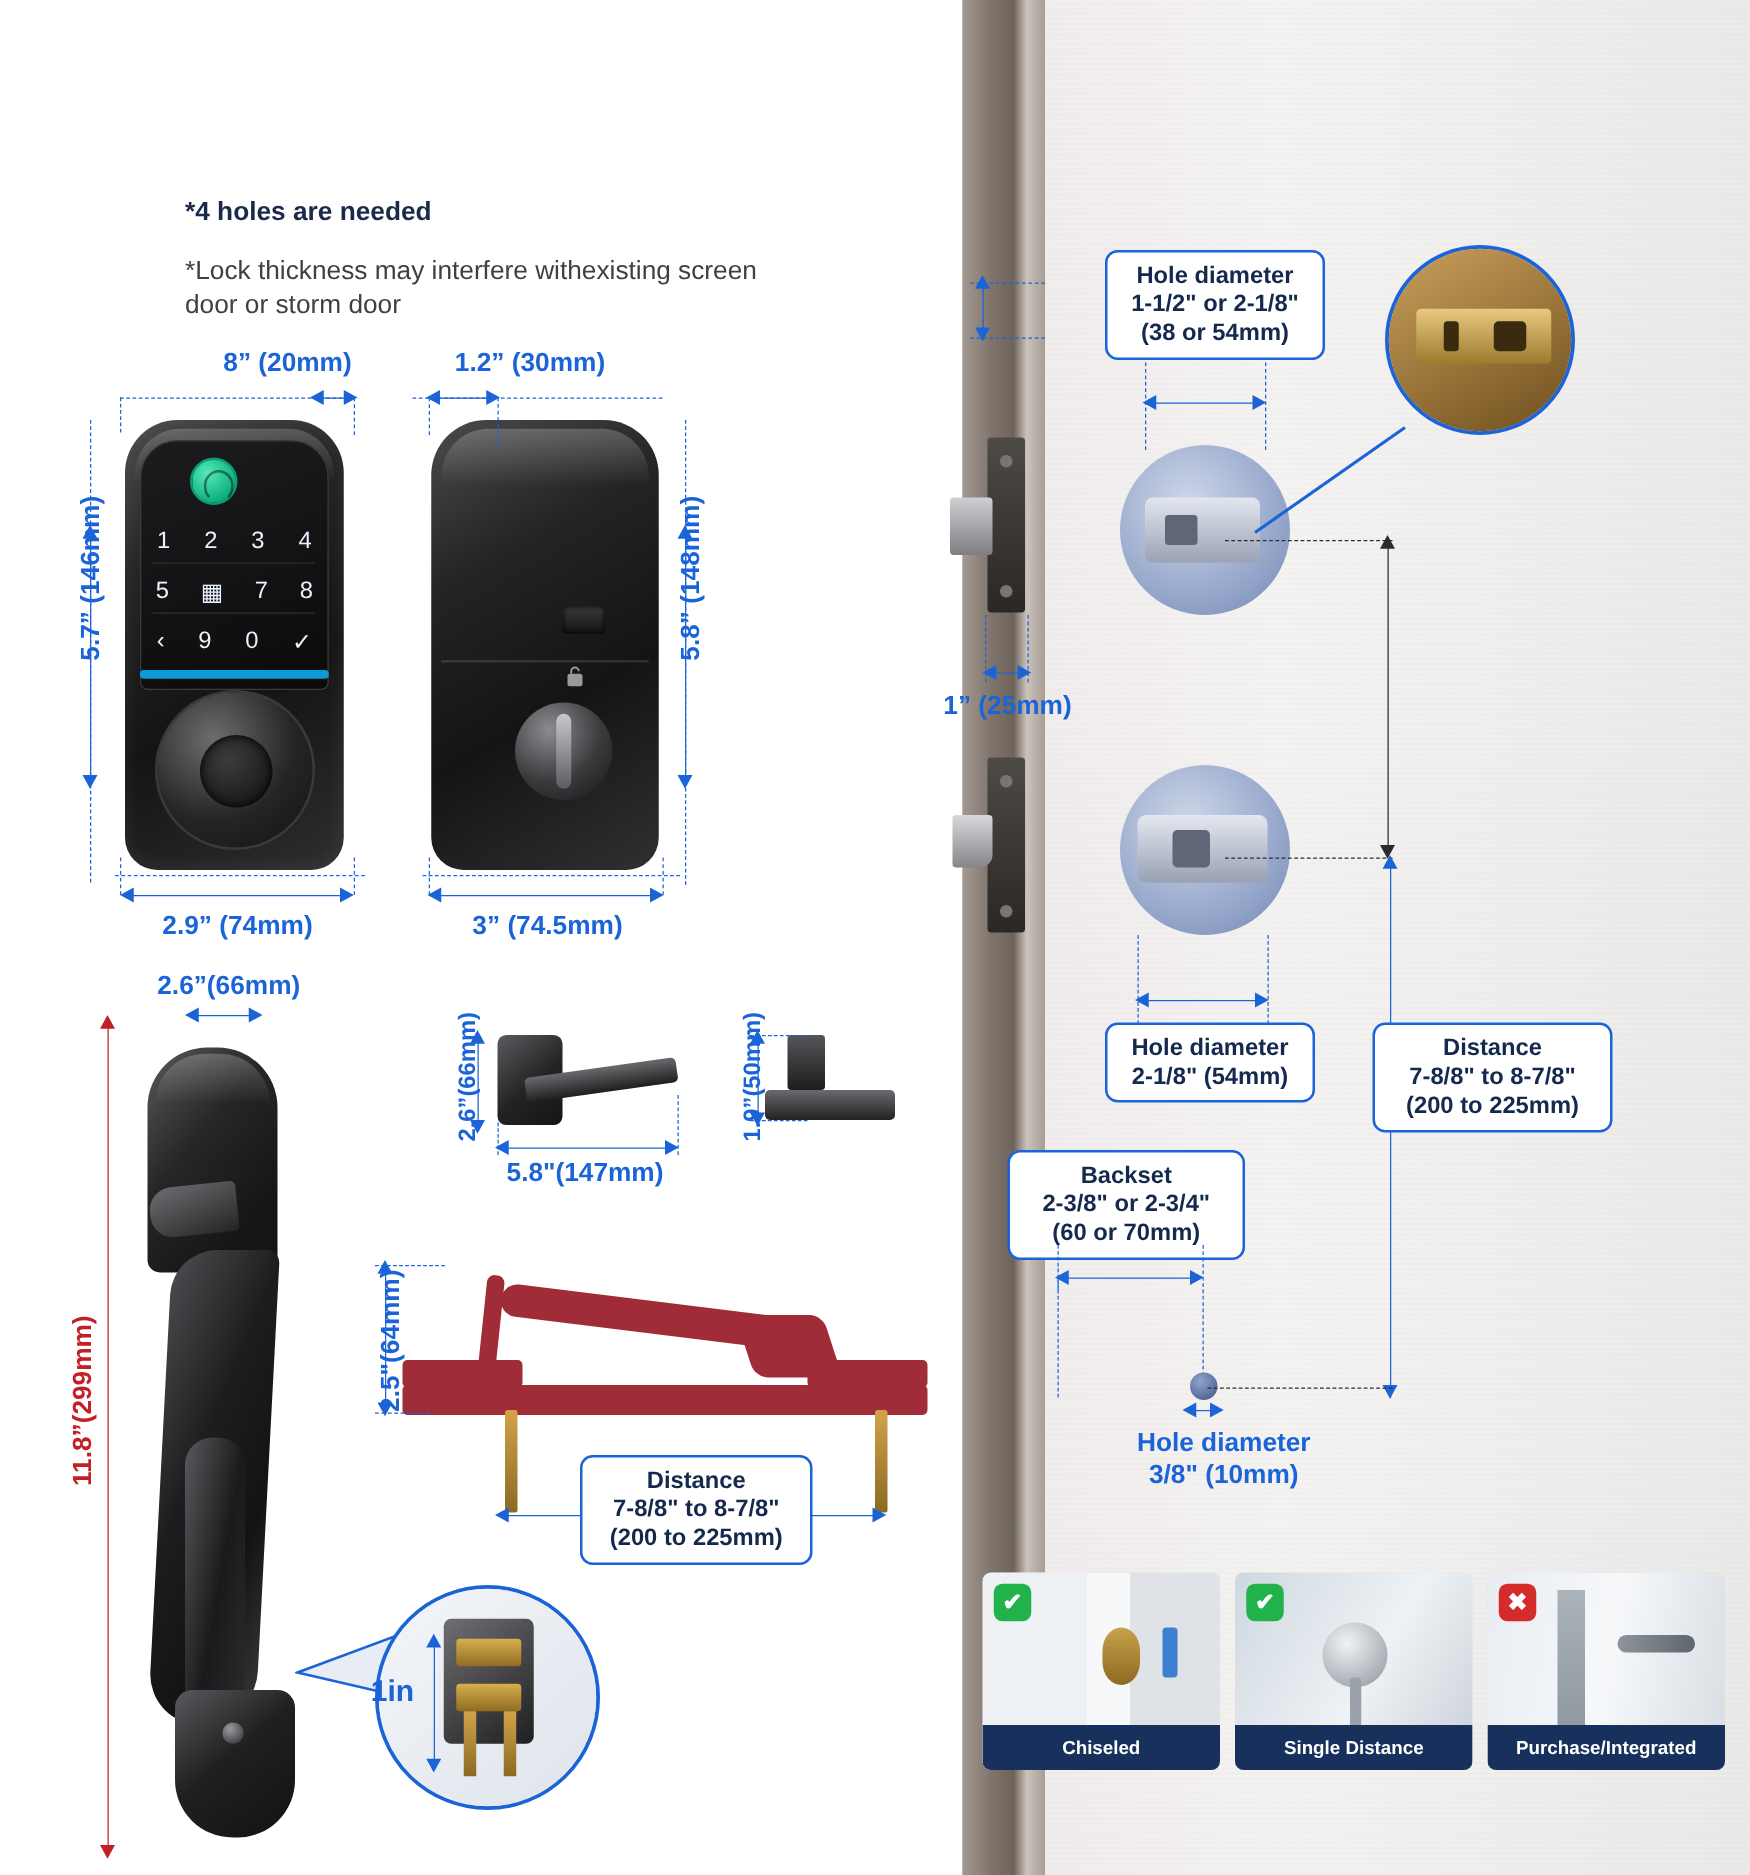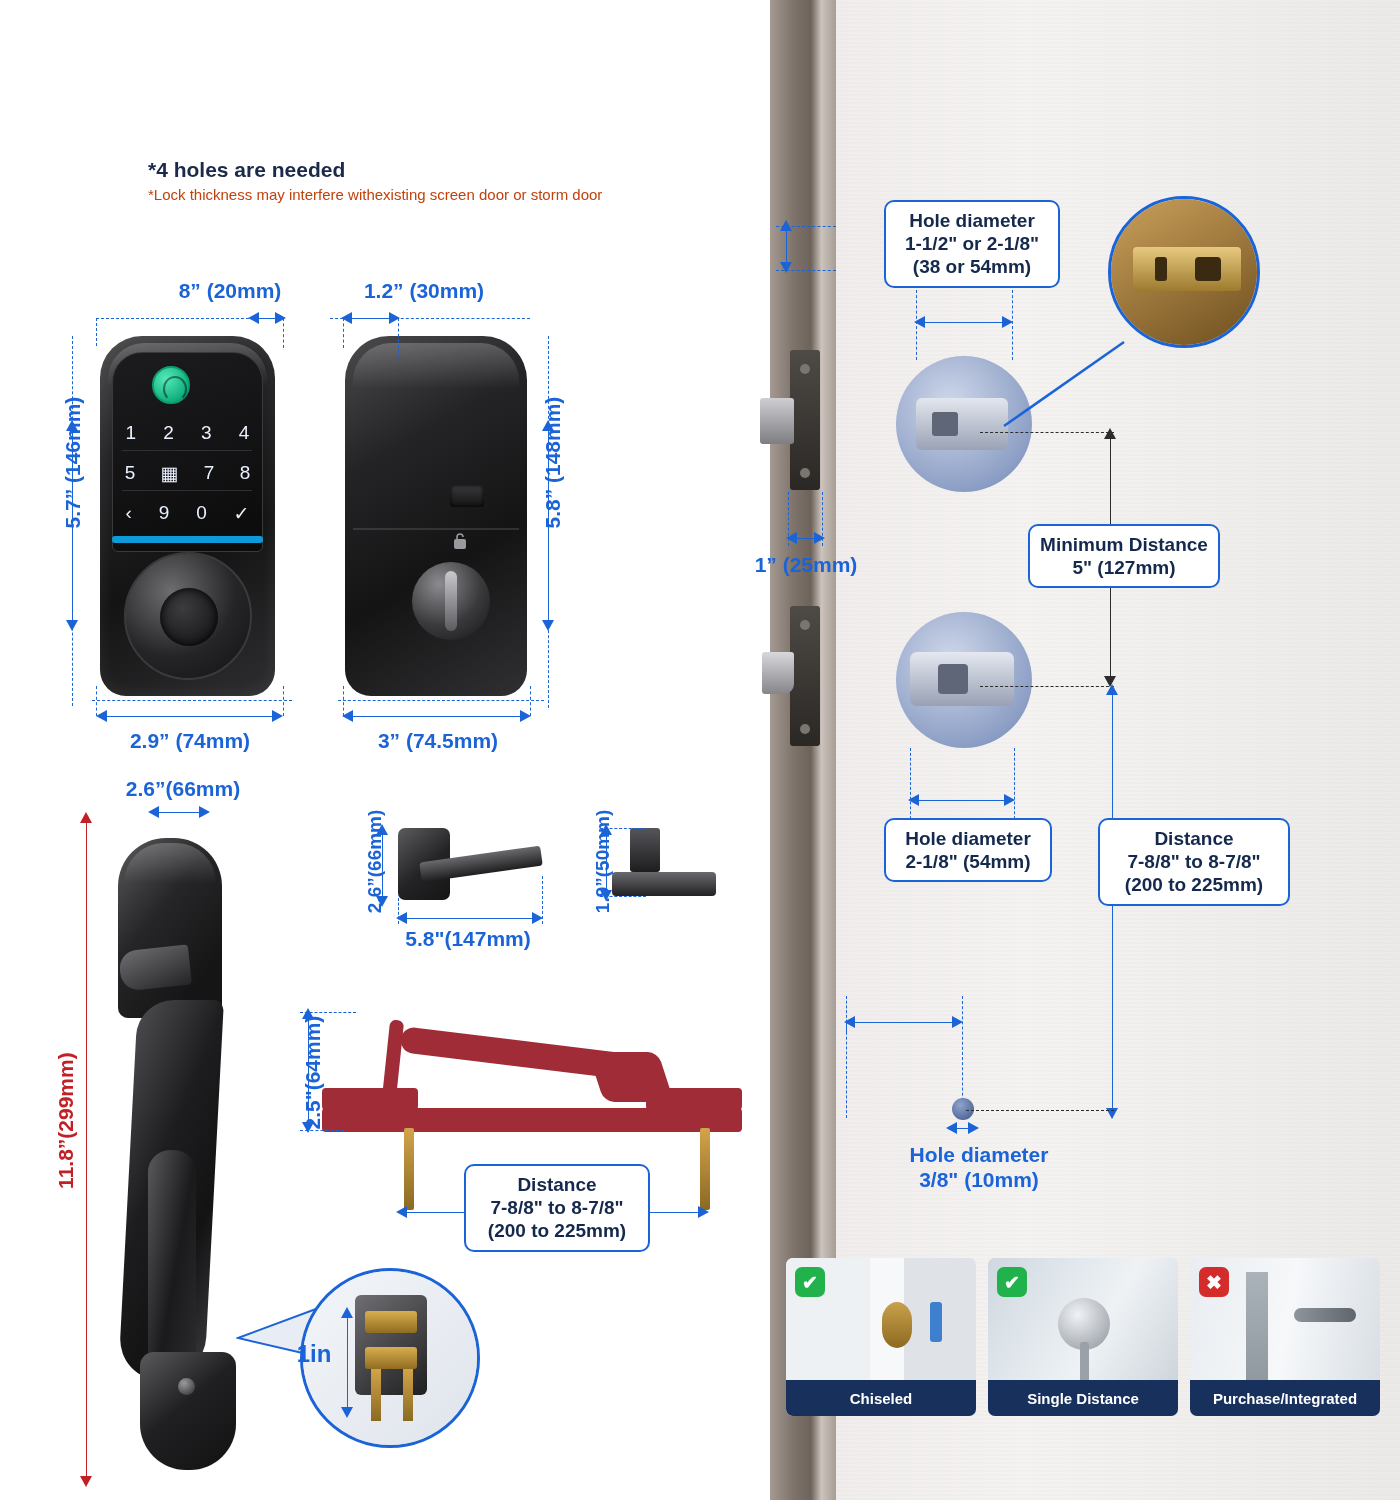--- a/index.html
+++ b/index.html
@@ -26,21 +26,21 @@
     position:absolute; left:66px; top:0; right:0; bottom:0;
     background:repeating-linear-gradient(0deg, rgba(0,0,0,0.012) 0 2px, rgba(255,255,255,0.02) 2px 4px);
   }
 
   
   .title {
     position:absolute; left:148px; top:70px; width:1130px;
     font-size:47px; font-weight:bold; color:#1b2a4a; letter-spacing:-0.5px;
   }
   .note1 { position:absolute; left:148px; top:158px; font-size:21px; font-weight:bold; color:#1b2a4a; }
-  .note2 { position:absolute; left:148px; top:185px; width:470px; font-size:15px; color:#c2410c; line-height:1.28; }
+  .note2 { position:absolute; left:148px; top:204px; width:470px; font-size:21px; color:#404040; line-height:1.28; }
 
   
   .callout {
     position:absolute; border:2px solid #1b64d8; border-radius:10px;
     background:#ffffff; color:#14294d; text-align:center;
     font-size:19px; line-height:1.22; padding:7px 10px; font-weight:600;
   }
   .lbl {
     position:absolute; color:#1b64d8; font-size:21px; font-weight:600; text-align:center; line-height:1.2;
   }
@@ -440,34 +440,35 @@
   <div class="callout" style="left:884px; top:818px; width:168px;">
     <div>Hole diameter</div>
     <div>2-1/8" (54mm)</div>
   </div>
 
   <div class="dash-k" style="left:980px; top:432px; width:134px;"></div>
   <div class="dash-k" style="left:980px; top:686px; width:134px;"></div>
   <div class="dline-v" style="left:1110px; top:436px; height:246px; border-left-color:#2c2c2c;"></div>
   <div class="arrow ar-u" style="left:1104px; top:428px; border-bottom-color:#2c2c2c;"></div>
   <div class="arrow ar-d" style="left:1104px; top:676px; border-top-color:#2c2c2c;"></div>
-  <div class="callout" style="left:1028px; top:524px; width:192px;">
-    <div>Minimum Distance</div>
-    <div>5" (127mm)</div>
-  </div>
 
   <div class="dline-v" style="left:1112px; top:690px; height:428px;"></div>
   <div class="arrow ar-u" style="left:1106px; top:684px;"></div>
   <div class="arrow ar-d" style="left:1106px; top:1108px;"></div>
   <div class="callout" style="left:1098px; top:818px; width:192px;">
     <div>Distance</div>
     <div>7-8/8" to 8-7/8"</div>
     <div>(200 to 225mm)</div>
   </div>
 
+  <div class="callout" style="left:806px; top:920px; width:190px;">
+    <div>Backset</div>
+    <div>2-3/8" or 2-3/4"</div>
+    <div>(60 or 70mm)</div>
+  </div>
   <div class="dash-v" style="left:846px; top:996px; height:36px;"></div>
   <div class="dash-v" style="left:962px; top:996px; height:120px;"></div>
   <div class="dline-h" style="left:848px; top:1022px; width:112px;"></div>
   <div class="arrow ar-l" style="left:844px; top:1016px;"></div>
   <div class="arrow ar-r" style="left:952px; top:1016px;"></div>
   <div class="dash-v" style="left:846px; top:1022px; height:96px;"></div>
 
   <div style="position:absolute; left:952px; top:1098px; width:22px; height:22px; border-radius:50%;
        background:radial-gradient(circle at 38% 32%, #8fa3cf, #3f5486);"></div>
   <div class="dash-h" style="left:966px; top:1110px; width:148px; border-top-style:dashed; border-top-color:#2c2c2c;"></div>

